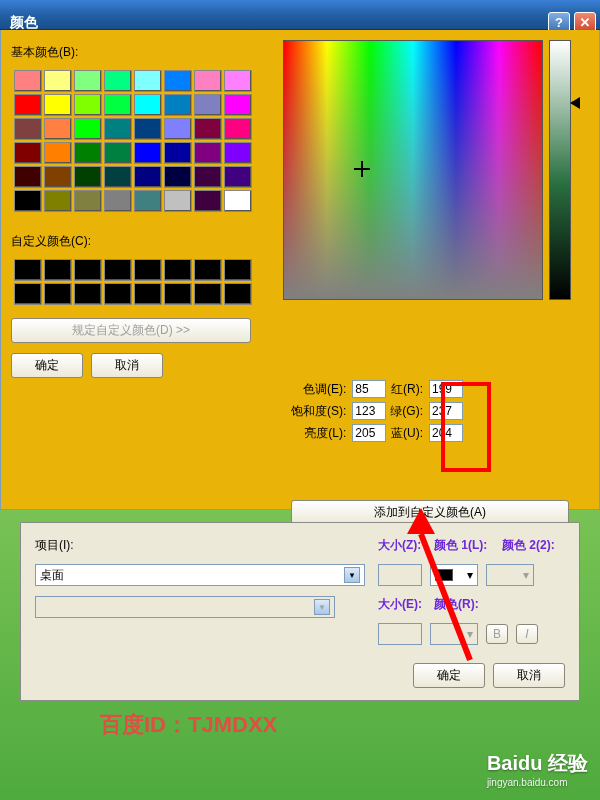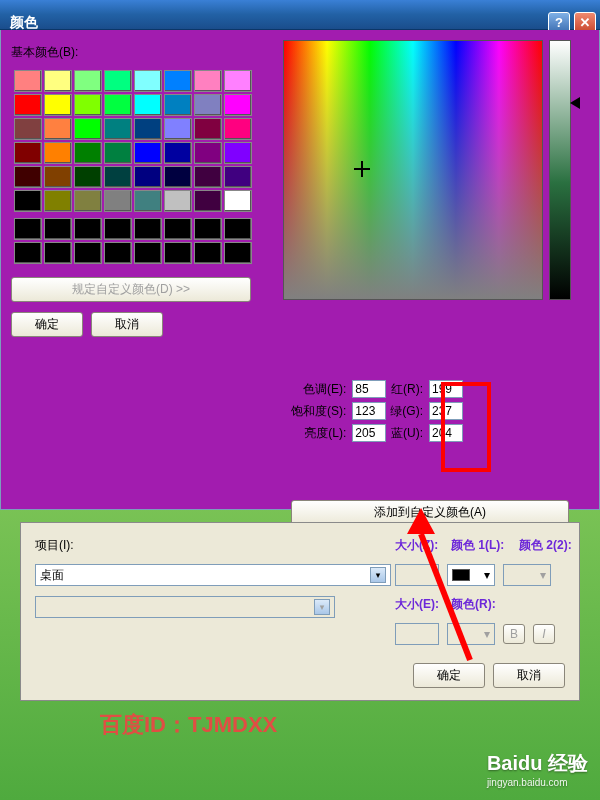--- a/index.html
+++ b/index.html
@@ -29,21 +29,21 @@
     width: 22px; height: 22px;
     border: 1px solid #fff;
     border-radius: 3px;
     display: flex; align-items: center; justify-content: center;
     color: #fff; font-weight: bold; font-size: 13px;
     background: linear-gradient(to bottom, #7fb0e6, #3a6cb0);
   }
   .title-btn.close { background: linear-gradient(to bottom, #f08a6f, #c7442b); }
   
   .dialog {
-    background: #a21caf;
+    background: #eab308;
     border: 1px solid #7b9ebd;
     border-top: none;
     padding: 10px;
     position: relative;
     min-height: 480px;
   }
   .row { display: flex; gap: 12px; }
   .left-col { width: 260px; }
   .right-col { flex: 1; display: flex; gap: 6px; }
   .section-label { margin: 4px 0 6px 0; }
@@ -259,20 +259,21 @@
           <div class="swatch" style="background: rgb(0, 0, 0);"></div>
           <div class="swatch" style="background: rgb(128, 128, 0);"></div>
           <div class="swatch" style="background: rgb(128, 128, 64);"></div>
           <div class="swatch" style="background: rgb(128, 128, 128);"></div>
           <div class="swatch" style="background: rgb(64, 128, 128);"></div>
           <div class="swatch" style="background: rgb(192, 192, 192);"></div>
           <div class="swatch" style="background: rgb(64, 0, 64);"></div>
           <div class="swatch" style="background: rgb(255, 255, 255);"></div>
         </div>
 
+      <div class="section-label" style="margin-top:18px">自定义颜色(C):</div>
       <div class="custom-grid" id="custom-grid">
           <div class="swatch" style="background: rgb(0, 0, 0);"></div>
           <div class="swatch" style="background: rgb(0, 0, 0);"></div>
           <div class="swatch" style="background: rgb(0, 0, 0);"></div>
           <div class="swatch" style="background: rgb(0, 0, 0);"></div>
           <div class="swatch" style="background: rgb(0, 0, 0);"></div>
           <div class="swatch" style="background: rgb(0, 0, 0);"></div>
           <div class="swatch" style="background: rgb(0, 0, 0);"></div>
           <div class="swatch" style="background: rgb(0, 0, 0);"></div>
           <div class="swatch" style="background: rgb(0, 0, 0);"></div>
@@ -321,27 +322,27 @@
       <input value="204" style="">
     </div>
   </div>
 
   <div class="red-box" style="left:440px; top:352px; width:50px; height:90px;"></div>
 
   <button class="xp-btn add-custom-btn">添加到自定义颜色(A)</button>
 </div>
 
 <div class="sub-dialog">
-  <div style="display:flex; gap:4px;">
+  <div style="display:flex; gap:13px;">
     <div style="flex:1">
       <div class="sub-row">
         <label>项目(I):</label>
       </div>
       <div class="sub-row">
-        <div class="combo" style="width:356px">
+        <div class="combo" style="width:330px">
           <span>桌面</span>
           <span class="arrow">▾</span>
         </div>
       </div>
       <div class="sub-row">
         <div class="combo dim" style="width:300px">
           <span></span>
             <span class="arrow">▾</span>
         </div>
       </div>

